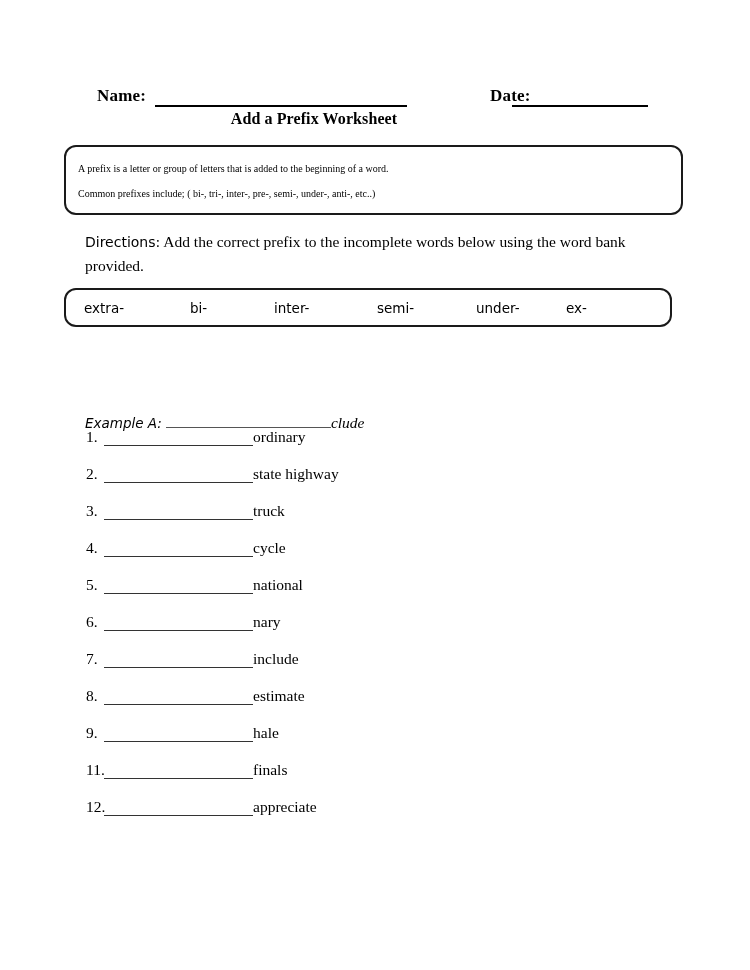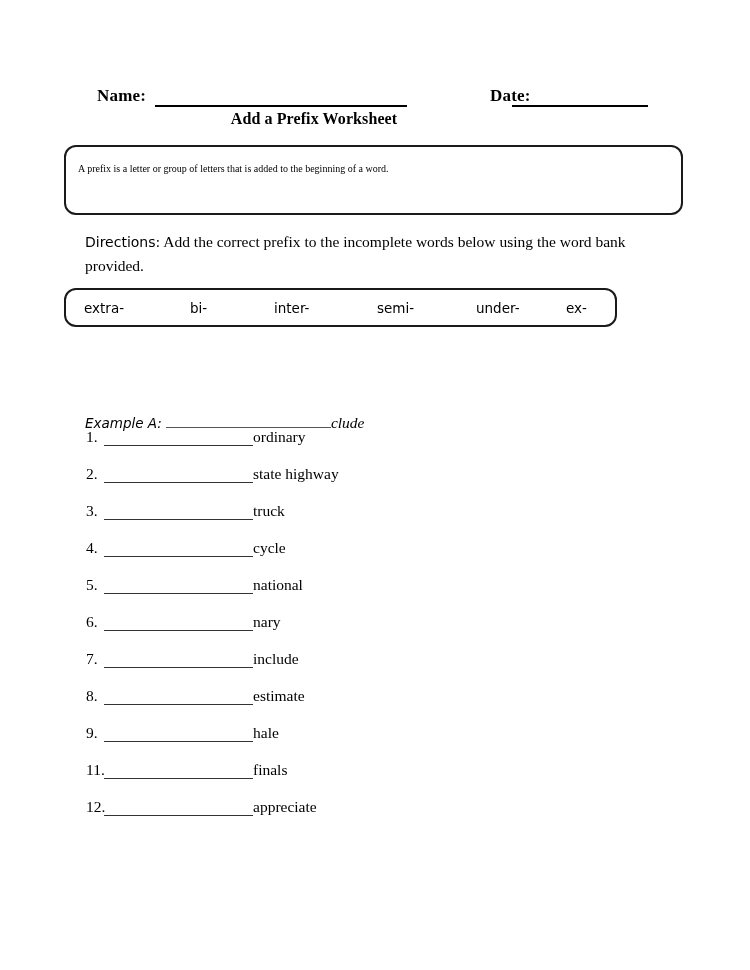--- a/index.html
+++ b/index.html
@@ -103,21 +103,21 @@
   .directions-label {
     font-family: "DejaVu Sans", sans-serif;
     font-size: 14px;
   }
 
   
   .wordbank-box {
     position: absolute;
     left: 64px;
     top: 288px;
-    width: 553px;
+    width: 608px;
     height: 39px;
     box-sizing: border-box;
     border: 2px solid #1a1a1a;
     border-radius: 12px;
   }
   .wordbank-item {
     position: absolute;
     top: 10px;
     font-family: "DejaVu Sans", sans-serif;
     font-size: 13.5px;
@@ -209,20 +209,21 @@
   <span class="name-label">Name:</span>
   <span class="name-rule"></span>
   <span class="date-label">Date:</span>
   <span class="date-rule"></span>
 </div>
 
 <div class="worksheet-title">Add a Prefix Worksheet</div>
 
 <div class="definition-box">
   <div class="definition-line">A prefix is a letter or group of letters that is added to the beginning of a word.</div>
+  <div class="definition-line">Common prefixes include; ( bi-, tri-, inter-, pre-, semi-, under-, anti-, etc..)</div>
 </div>
 
 <div class="directions"><span class="directions-label">Directions:</span><span> Add the correct prefix to the incomplete words below using the word bank provided.</span></div>
 
 <div class="wordbank-box">
   <span class="wordbank-item" style="left:18px">extra-</span>
   <span class="wordbank-item" style="left:124px">bi-</span>
   <span class="wordbank-item" style="left:208px">inter-</span>
   <span class="wordbank-item" style="left:311px">semi-</span>
   <span class="wordbank-item" style="left:410px">under-</span>

